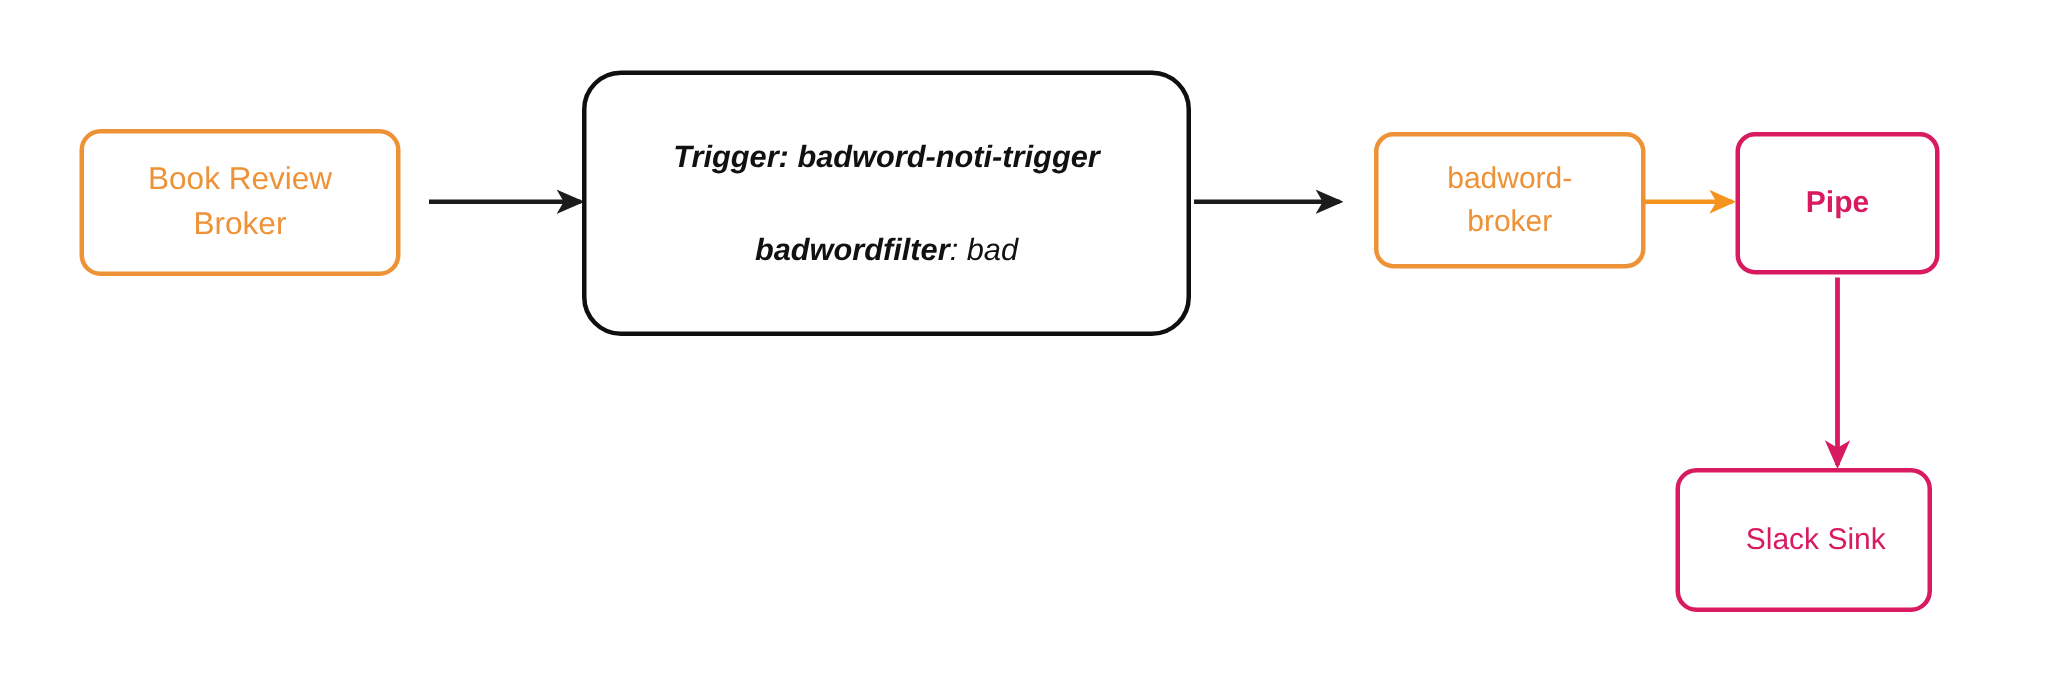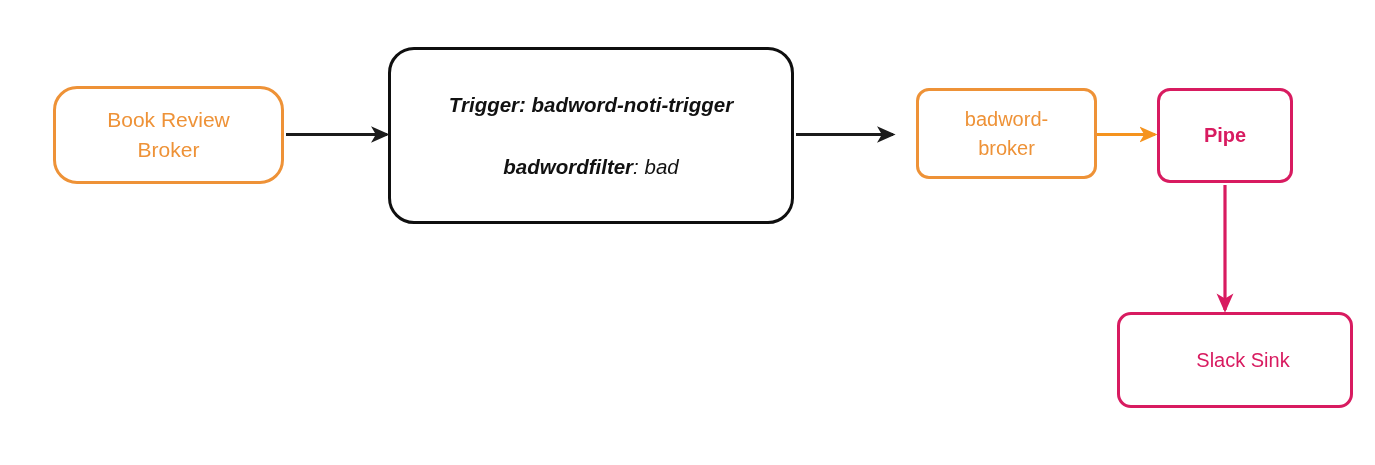--- a/index.html
+++ b/index.html
@@ -38,25 +38,25 @@
   .node-label {
     display: block;
     width: 100%;
     line-height: 1.45;
   }
 
   
   #node-book-review-broker {
     left: 53px;
     top: 86px;
-    width: 231px;
+    width: 214px;
     height: 98px;
     border-width: 3px;
     border-color: #ee9237;
-    border-radius: 24px;
+    border-radius: 14px;
   }
   #node-book-review-broker .node-label {
     color: #ee9237;
     font-size: 21px;
   }
 
   
   #node-trigger {
     left: 388px;
     top: 47px;
@@ -105,21 +105,21 @@
   }
   #node-pipe .node-label {
     color: #d81b60;
     font-size: 20px;
   }
 
   
   #node-slack-sink {
     left: 1117px;
     top: 312px;
-    width: 236px;
+    width: 171px;
     height: 96px;
     border-width: 3.5px;
     border-color: #d81b60;
     border-radius: 14px;
     padding-left: 16px;
   }
   #node-slack-sink .node-label {
     color: #d81b60;
     font-size: 20px;
   }

